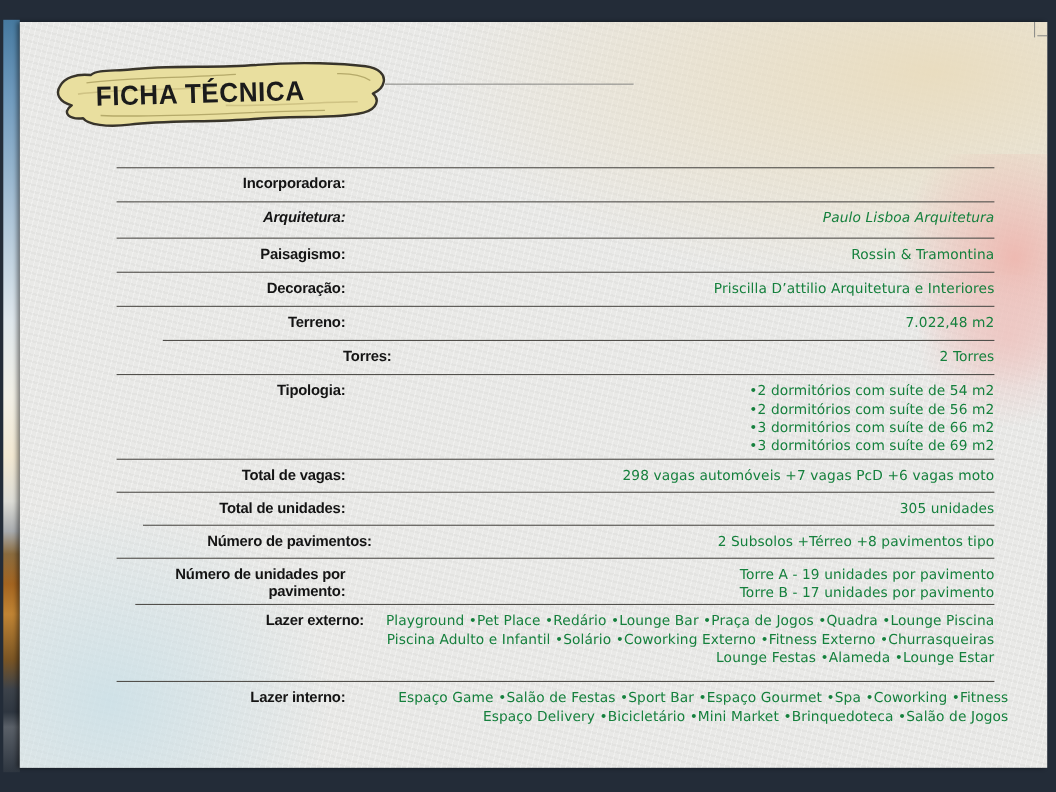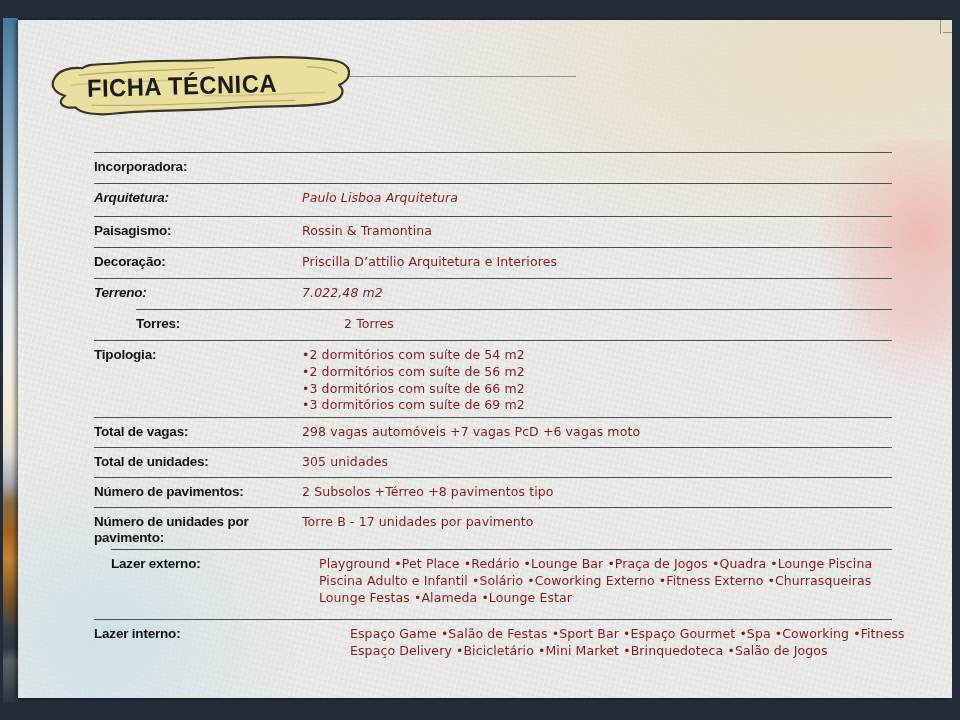--- a/index.html
+++ b/index.html
@@ -48,30 +48,30 @@
     transform:scaleX(.95);transform-origin:left center;
     font-family:"Liberation Sans",sans-serif;
   }
   .header-rule{position:absolute;left:332px;top:56px;width:226px;height:1px;background:#8e8e8a;}
 
   
   .crop-mark-v{position:absolute;right:11px;top:0;width:1px;height:14px;background:#90908c;}
   .crop-mark-h{position:absolute;right:0;top:12px;width:9px;height:1px;background:#90908c;}
 
   
-  .spec-table{position:absolute;left:76px;top:132px;width:798px;}
+  .spec-table{position:absolute;left:88px;top:132px;width:798px;text-align:right;}
   .spec-row{display:flex;border-top:1px solid #514f4b;box-sizing:border-box;padding-top:6px;}
   .spec-label{
     width:208px;flex:0 0 208px;
     font-weight:bold;font-size:13.5px;line-height:15.5px;letter-spacing:-.2px;
     color:#141414;font-family:"Liberation Sans",sans-serif;
   }
   .spec-value{
     flex:1;font-size:12.5px;line-height:16.8px;letter-spacing:.1px;
-    color:#7f1d1d;font-family:"DejaVu Sans",sans-serif;
+    color:#15803d;font-family:"DejaVu Sans",sans-serif;
   }
   .spec-value div{white-space:nowrap;}
 </style>
 </head>
 <body>
 
 <div class="photo-strip"></div>
 
 <div class="paper">
   <div class="tint tint-cream"></div>
@@ -112,21 +112,21 @@
         <div class="spec-value">
           <div>Rossin &amp; Tramontina</div>
         </div>
       </div>
       <div class="spec-row" style="min-height: 31px;">
         <div class="spec-label">Decoração:</div>
         <div class="spec-value">
           <div>Priscilla D’attilio Arquitetura e Interiores</div>
         </div>
       </div>
-      <div class="spec-row" style="min-height: 31px; font-style: italic;">
+      <div class="spec-row" style="min-height: 31px;">
         <div class="spec-label">Terreno:</div>
         <div class="spec-value">
           <div>7.022,48 m2</div>
         </div>
       </div>
       <div class="spec-row" style="min-height: 31px; margin-left: 42px;">
         <div class="spec-label">Torres:</div>
         <div class="spec-value">
           <div>2 Torres</div>
         </div>
@@ -145,29 +145,30 @@
         <div class="spec-value">
           <div>298 vagas automóveis +7 vagas PcD +6 vagas moto</div>
         </div>
       </div>
       <div class="spec-row" style="min-height: 30px;">
         <div class="spec-label">Total de unidades:</div>
         <div class="spec-value">
           <div>305 unidades</div>
         </div>
       </div>
-      <div class="spec-row" style="min-height: 30px;">
+      <div class="spec-row" style="min-height: 30px; margin-left: 24px;">
         <div class="spec-label">Número de pavimentos:</div>
         <div class="spec-value">
           <div>2 Subsolos +Térreo +8 pavimentos tipo</div>
         </div>
       </div>
       <div class="spec-row" style="min-height: 42px;">
         <div class="spec-label">Número de unidades por pavimento:</div>
         <div class="spec-value">
+          <div>Torre A - 19 unidades por pavimento</div>
           <div>Torre B - 17 unidades por pavimento</div>
         </div>
       </div>
       <div class="spec-row" style="min-height: 70px; margin-left: 17px;">
         <div class="spec-label">Lazer externo:</div>
         <div class="spec-value">
           <div>Playground •Pet Place •Redário •Lounge Bar •Praça de Jogos •Quadra •Lounge Piscina</div>
           <div>Piscina Adulto e Infantil •Solário •Coworking Externo •Fitness Externo •Churrasqueiras</div>
           <div>Lounge Festas •Alameda •Lounge Estar</div>
         </div>

